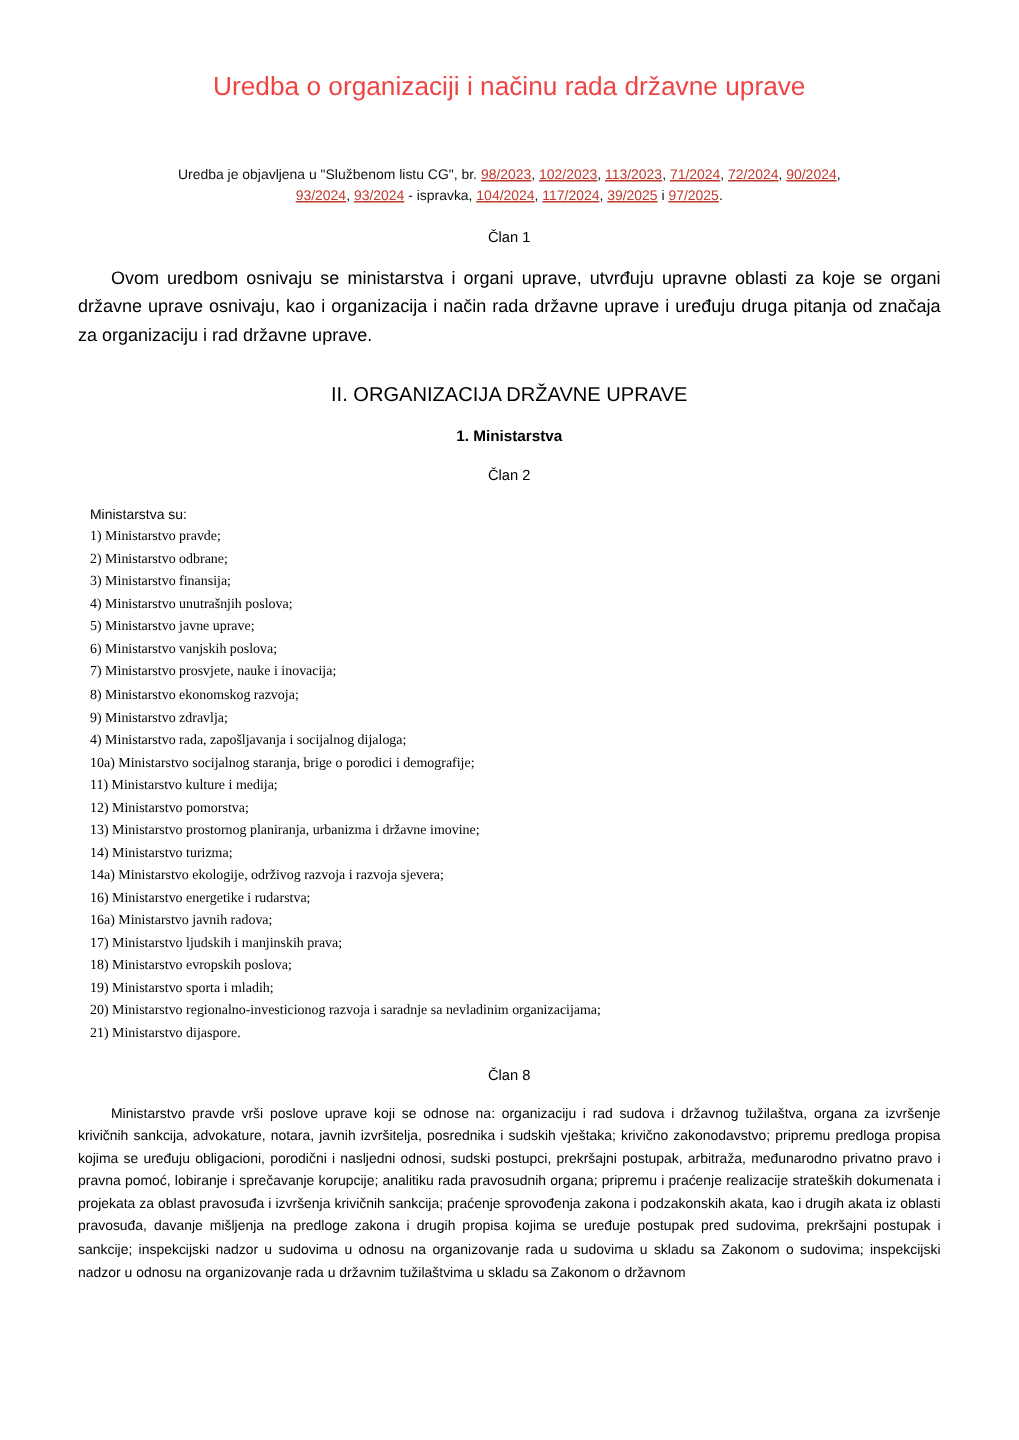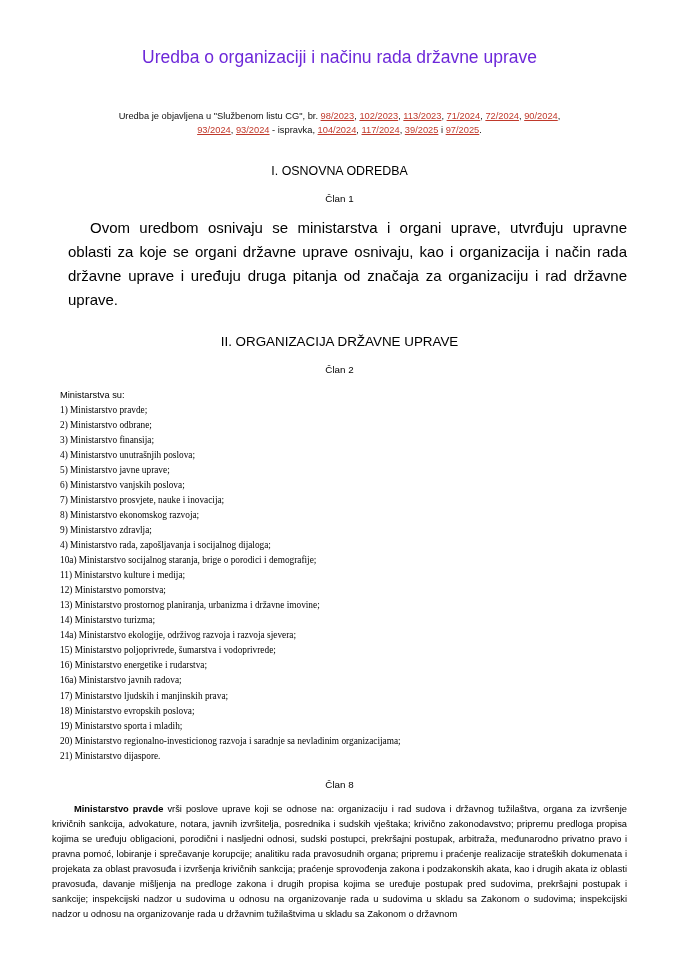--- a/index.html
+++ b/index.html
@@ -13,21 +13,21 @@
     font-family: "Liberation Sans", sans-serif;
     color: #000000;
     -webkit-font-smoothing: antialiased;
   }
   .page {
     width: 679px;
     box-sizing: border-box;
     padding: 28px 52px 18px 52px;
   }
   .doc-title {
-    color: #6d28d9;
+    color: #ef4444;
     font-size: 17.5px;
     text-align: center;
     margin: 18px 0 0 0;
     font-weight: normal;
     line-height: 1.3;
   }
   .publication {
     text-align: center;
     font-size: 9.3px;
     line-height: 1.55;
@@ -55,44 +55,44 @@
     font-weight: bold;
     margin: 16px 0 0 0;
   }
   .article-heading {
     text-align: center;
     font-size: 9.8px;
     font-weight: normal;
     margin: 15px 0 0 0;
   }
   .para {
-    font-size: 15px;
+    font-size: 12px;
     line-height: 1.6;
     text-align: justify;
-    margin: 12px 0 0 16px;
+    margin: 12px 0 0 0;
     text-indent: 22px;
   }
   .list-intro {
     font-size: 9.3px;
     line-height: 1.62;
     margin: 13px 0 0 0;
     padding-left: 8px;
   }
   ul.plain-list {
     list-style: none;
     margin: 0;
     padding: 0 0 0 8px;
   }
   ul.plain-list li {
     font-size: 9.3px;
     line-height: 1.62;
     font-family: Liberation Serif, serif;
   }
   .bold-lead {
-    font-weight: bold;
+    font-weight: normal;
   }
   .para-block {
     font-size: 9.3px;
     line-height: 1.62;
     text-align: justify;
     margin: 12px 0 0 0;
   }
 </style>
 </head>
 <body>
@@ -103,28 +103,28 @@
 
   <div class="publication">
     <div>
       <span>Uredba je objavljena u "Službenom listu CG", br. </span><a href="#">98/2023</a>, <a href="#">102/2023</a>, <a href="#">113/2023</a>, <a href="#">71/2024</a>, <a href="#">72/2024</a>, <a href="#">90/2024</a>,
     </div>
     <div>
       <a href="#">93/2024</a>, <a href="#">93/2024</a> - ispravka, <a href="#">104/2024</a>, <a href="#">117/2024</a>, <a href="#">39/2025</a> i <a href="#">97/2025</a>.
     </div>
   </div>
 
-  <h2 class="section-heading">I. OSNOVNA ODREDBA</h2>
 
   <h3 class="article-heading">Član 1</h3>
 
   <p class="para">Ovom uredbom osnivaju se ministarstva i organi uprave, utvrđuju upravne oblasti za koje se organi državne uprave osnivaju, kao i organizacija i način rada državne uprave i uređuju druga pitanja od značaja za organizaciju i rad državne uprave.</p>
 
   <h2 class="section-heading big">II. ORGANIZACIJA DRŽAVNE UPRAVE</h2>
 
+  <h3 class="sub-heading">1. Ministarstva</h3>
 
   <h3 class="article-heading">Član 2</h3>
 
   <p class="list-intro">Ministarstva su:</p>
 
   <ul class="plain-list">
     <li>1) Ministarstvo pravde;</li>
     <li>2) Ministarstvo odbrane;</li>
     <li>3) Ministarstvo finansija;</li>
     <li>4) Ministarstvo unutrašnjih poslova;</li>
@@ -133,21 +133,20 @@
     <li>7) Ministarstvo prosvjete, nauke i inovacija;</li>
     <li>8) Ministarstvo ekonomskog razvoja;</li>
     <li>9) Ministarstvo zdravlja;</li>
     <li>4) Ministarstvo rada, zapošljavanja i socijalnog dijaloga;</li>
     <li>10a) Ministarstvo socijalnog staranja, brige o porodici i demografije;</li>
     <li>11) Ministarstvo kulture i medija;</li>
     <li>12) Ministarstvo pomorstva;</li>
     <li>13) Ministarstvo prostornog planiranja, urbanizma i državne imovine;</li>
     <li>14) Ministarstvo turizma;</li>
     <li>14a) Ministarstvo ekologije, održivog razvoja i razvoja sjevera;</li>
-    <li>15) Ministarstvo poljoprivrede, šumarstva i vodoprivrede;</li>
     <li>16) Ministarstvo energetike i rudarstva;</li>
     <li>16a) Ministarstvo javnih radova;</li>
     <li>17) Ministarstvo ljudskih i manjinskih prava;</li>
     <li>18) Ministarstvo evropskih poslova;</li>
     <li>19) Ministarstvo sporta i mladih;</li>
     <li>20) Ministarstvo regionalno-investicionog razvoja i saradnje sa nevladinim organizacijama;</li>
     <li>21) Ministarstvo dijaspore.</li>
   </ul>
 
   <h3 class="article-heading">Član 8</h3>

